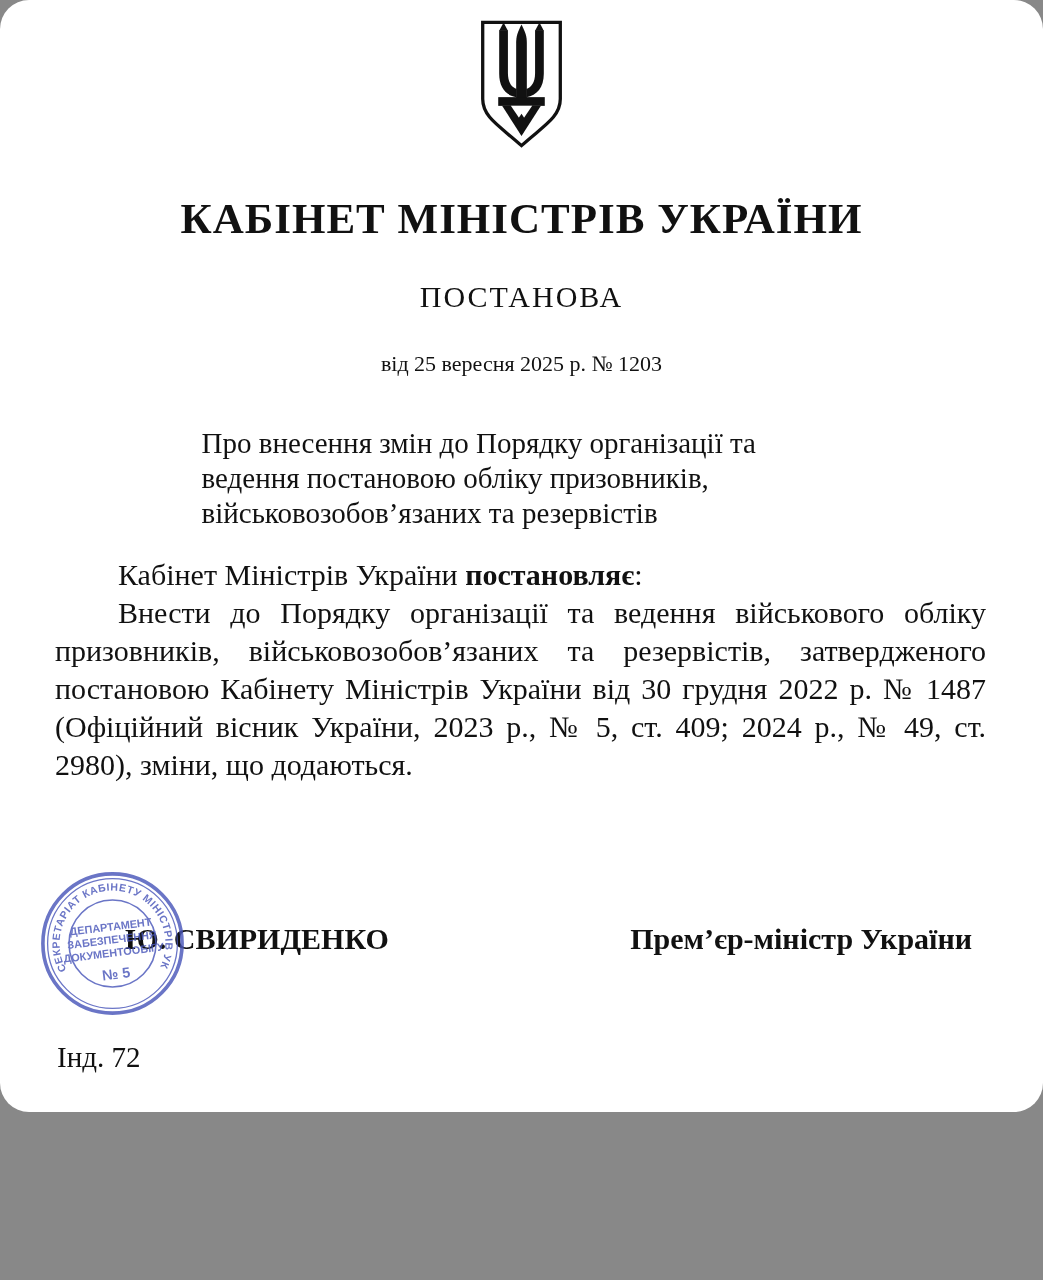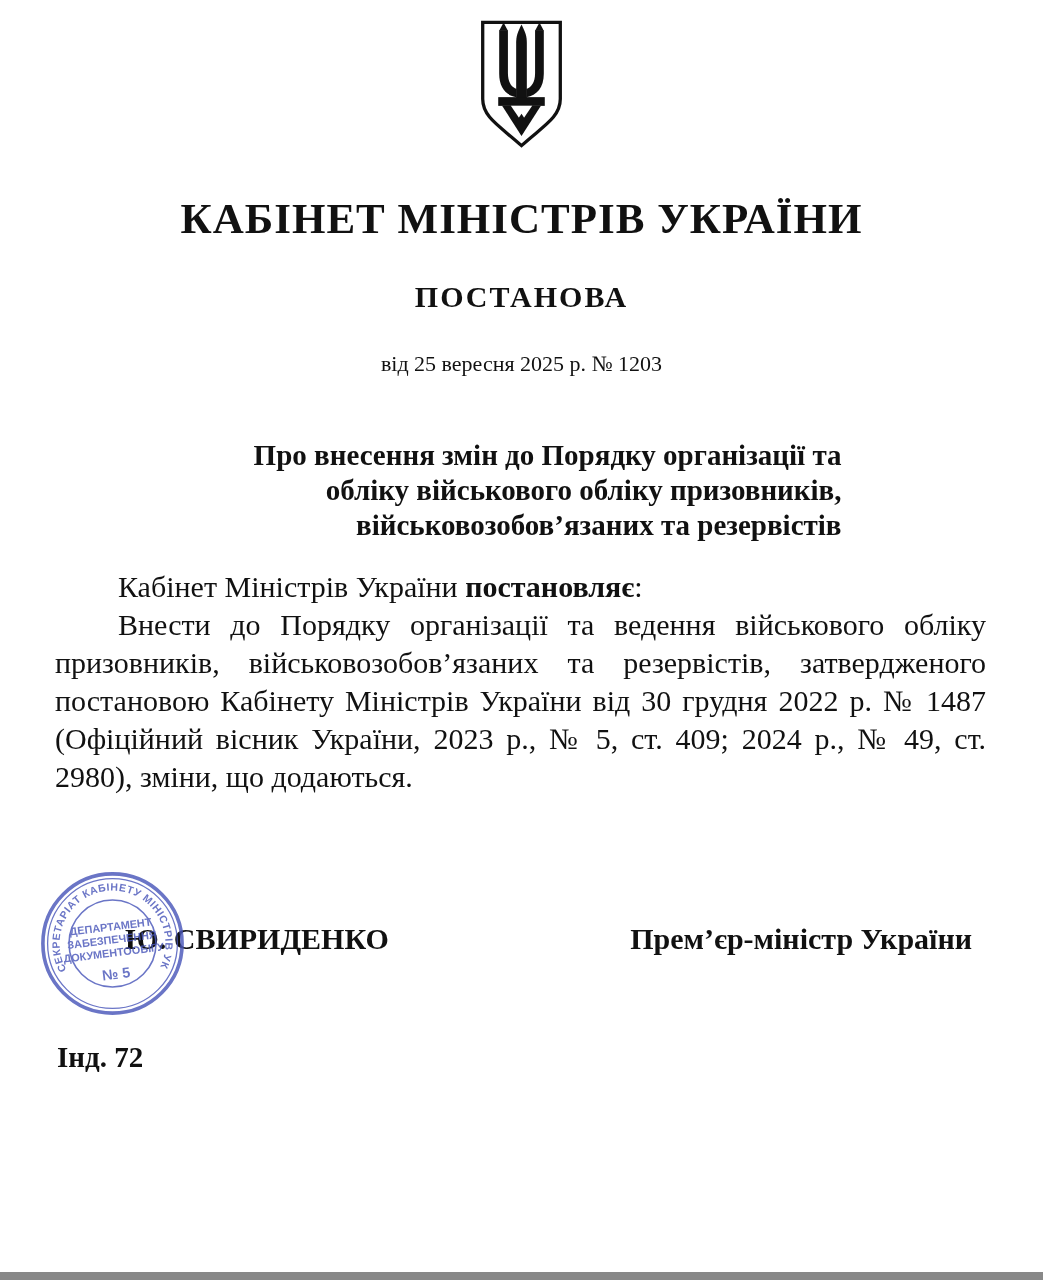--- a/index.html
+++ b/index.html
@@ -1,63 +1,64 @@
 <!DOCTYPE html>
 <html><head>
 <meta charset="utf-8">
 <style>
   html,body { margin:0; padding:0; background:#888; }
   .page {
     position:relative;
-    width:1043px; height:1272px;
+    width:1043px; height:1112px;
     margin:0 auto;
     background:#ffffff;
     font-family:"Liberation Serif", serif;
     color:#111;
     overflow:hidden;
+    border-radius:29px;
   }
   .emblem {
     display:block;
     margin:15px auto 0 auto;
     width:97px; height:141px;
   }
   .org-name {
     margin-top:40px;
     text-align:center;
     font-size:43px;
     font-weight:bold;
     letter-spacing:1px;
     line-height:46px;
     white-space:nowrap;
   }
   .doc-type {
     margin-top:39px;
     text-align:center;
     font-size:30px;
-    font-weight:bold;
+    font-weight:normal;
     letter-spacing:2px;
     line-height:31px;
   }
   .date-line {
     margin-top:36px;
     text-align:center;
     font-size:22px;
     line-height:31px;
   }
   .city {
     margin-top:40px;
     text-align:center;
     font-size:30px;
     line-height:31px;
   }
   .doc-title {
-    margin:59px auto 0 auto;
-    text-align:right;
+    margin:47px auto 0 auto;
+    text-align:left;
     font-size:29px;
-    font-weight:bold;
+    font-weight:normal;
     line-height:35px;
     max-width:640px;
   }
   .preamble {
     margin:28px 57px 0 55px;
     text-indent:63px;
     font-size:30px;
     line-height:31px;
   }
   .body-par {
@@ -75,21 +76,20 @@
     align-items:baseline;
     font-size:30px;
     font-weight:bold;
     line-height:34px;
   }
   .index-line {
     position:absolute;
     left:57px; top:1042px;
     font-size:29px;
     line-height:31px;
-    font-weight:bold;
   }
   .stamp {
     position:absolute;
     left:40px; top:871px;
     width:145px; height:145px;
     opacity:0.82;
     z-index:3;
   }
   .stamp text { font-family:"Liberation Sans", sans-serif; }
 </style>
@@ -115,21 +115,21 @@
 
   <div class="org-name">КАБІНЕТ МІНІСТРІВ УКРАЇНИ</div>
 
   <div class="doc-type">ПОСТАНОВА</div>
 
   <div class="date-line">від 25 вересня 2025 р. № 1203</div>
 
 
   <div class="doc-title">
     <div>Про внесення змін до Порядку організації та</div>
-    <div>обліку військового обліку призовників,</div>
+    <div>ведення постановою обліку призовників,</div>
     <div>військовозобов’язаних та резервістів</div>
   </div>
 
   <p class="preamble"><span>Кабінет Міністрів України </span><b>постановляє</b><span>:</span></p>
 
   <p class="body-par">Внести до Порядку організації та ведення військового обліку призовників, військовозобов’язаних та резервістів, затвердженого постановою Кабінету Міністрів України від 30 грудня 2022 р. № 1487 (Офіційний вісник України, 2023 р., № 5, ст. 409; 2024 р., № 49, ст. 2980), зміни, що додаються.</p>
 
   <div class="sig-row">
     <span>Ю. СВИРИДЕНКО</span>
     <span>Прем’єр-міністр України</span>

